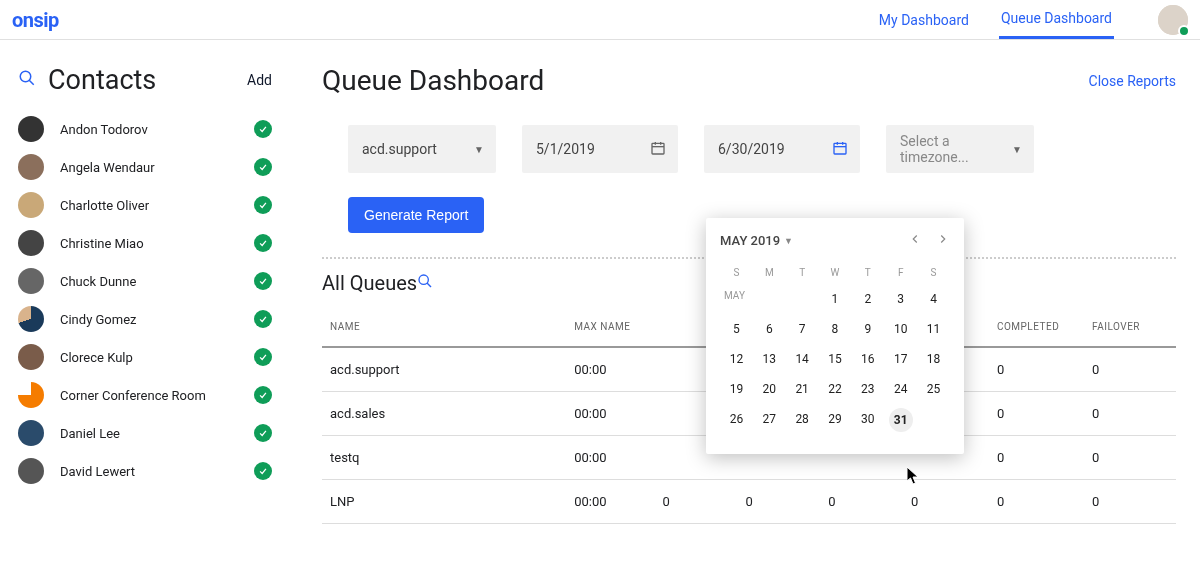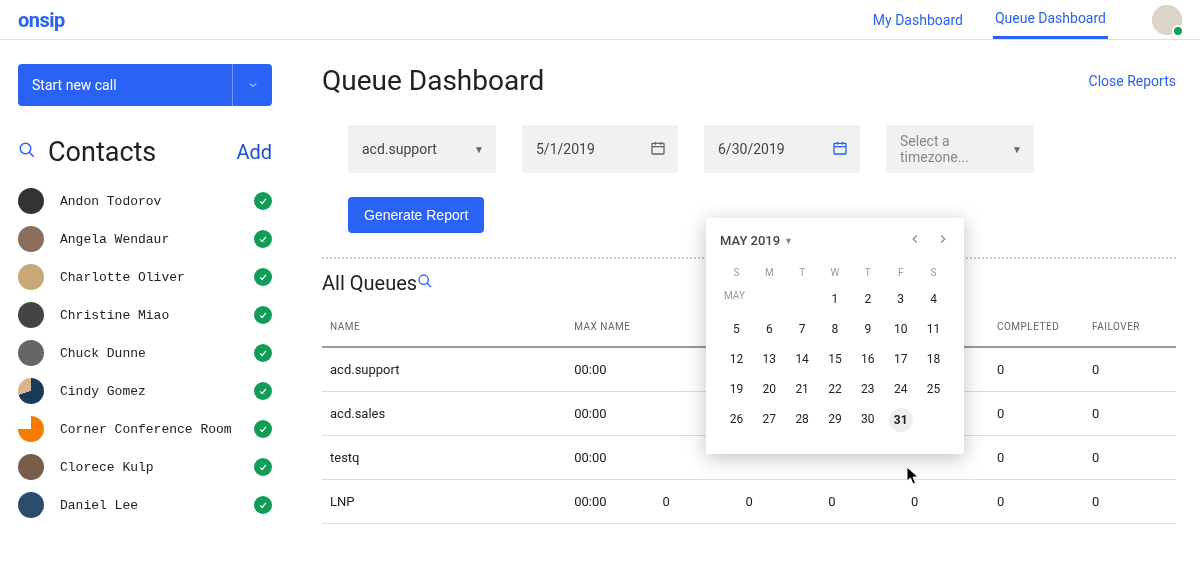--- a/index.html
+++ b/index.html
@@ -1,44 +1,44 @@
 <!DOCTYPE html>
 <html><head>
 <meta charset="utf-8">
 <style>
 * { box-sizing: border-box; margin: 0; padding: 0; }
 body { font-family: -apple-system, BlinkMacSystemFont, "Segoe UI", Roboto, Arial, sans-serif; color: #202124; background: #fff; width: 1200px; height: 577px; overflow: hidden; }
 
 
-.topbar { height: 40px; display: flex; align-items: center; padding: 0 18px; border-bottom: 1px solid #e0e0e0; }
+.topbar { height: 40px; display: flex; align-items: center; padding: 0 12px; border-bottom: 1px solid #e0e0e0; }
 .logo { font-weight: 700; font-size: 20px; color: #2a62f5; letter-spacing: -0.5px; }
 .topnav { margin-left: auto; display: flex; align-items: center; gap: 28px; }
 .topnav a { color: #2a62f5; font-size: 14px; text-decoration: none; padding: 10px 2px; }
 .topnav a.active { border-bottom: 3px solid #2a62f5; }
 .avatar-wrap { position: relative; width: 30px; height: 30px; border-radius: 50%; background: #dcd3c9; overflow: visible; margin-left: 16px; }
 .avatar-wrap .dot { position: absolute; bottom: -2px; right: -2px; width: 12px; height: 12px; background: #0f9d58; border: 2px solid #fff; border-radius: 50%; }
 
 
 .container { display: flex; height: calc(100% - 40px); }
 .sidebar { width: 290px; padding: 24px 18px 0 18px; }
 .main { flex: 1; padding: 24px 24px 0 32px; overflow: hidden; }
 
 
 .call-btn { display: flex; height: 42px; border-radius: 4px; overflow: hidden; margin-bottom: 30px; }
 .call-btn .label { flex: 1; background: #2a62f5; color: #fff; font-size: 14px; display: flex; align-items: center; padding-left: 14px; }
 .call-btn .chev { width: 40px; background: #2a62f5; border-left: 1px solid rgba(255,255,255,.35); display: flex; align-items: center; justify-content: center; color: #fff; }
 
 .contacts-head { display: flex; align-items: center; margin-bottom: 14px; }
 .contacts-head .sicon { color: #2a62f5; margin-right: 12px; }
 .contacts-head h2 { font-size: 27px; font-weight: 400; color: #202124; }
-.contacts-head .add { margin-left: auto; color: #1d4ed8; font-size: 20px; text-decoration: none; }
+.contacts-head .add { margin-left: auto; color: #0f172a; font-size: 14px; text-decoration: none; }
 
 .contact { display: flex; align-items: center; height: 38px; }
 .contact .av { width: 26px; height: 26px; border-radius: 50%; background: #888; margin-right: 16px; flex-shrink: 0; }
-.contact .nm { font-size: 13px; color: #202124; font-family: Liberation Mono, monospace; }
+.contact .nm { font-size: 13px; color: #202124; }
 .contact .st { margin-left: auto; width: 18px; height: 18px; border-radius: 50%; background: #0f9d58; display: flex; align-items: center; justify-content: center; }
 .contact .st svg { width: 10px; height: 10px; }
 
 
 .page-head { display: flex; align-items: center; margin-bottom: 28px; }
 .page-head h1 { font-size: 28px; font-weight: 400; }
 .page-head .close { margin-left: auto; color: #2a62f5; font-size: 14px; text-decoration: none; }
 
 .filters { display: flex; gap: 26px; margin-left: 26px; margin-bottom: 24px; }
 .sel { height: 48px; background: #f1f1f1; border-radius: 2px; display: flex; align-items: center; padding: 0 12px 0 14px; font-size: 14px; color: #444; position: relative; }
@@ -98,28 +98,20 @@
     <div class="avatar-wrap">
       <div class="av-img"></div>
       <div class="dot"></div>
     </div>
   </div>
 </div>
 
 <div class="container">
 
   <div class="sidebar">
-    <div class="call-btn">
-      <div class="label">Start new call</div>
-      <div class="chev">
-        <svg width="12" height="12" viewBox="0 0 24 24" fill="none" stroke="white" stroke-width="2">
-            <polyline points="6 9 12 15 18 9"></polyline>
-          </svg>
-      </div>
-    </div>
 
     <div class="contacts-head">
       <span class="sicon">
         <svg width="18" height="18" viewBox="0 0 24 24" fill="none" stroke="#2a62f5" stroke-width="2">
             <circle cx="10" cy="10" r="7"></circle>
             <line x1="21" y1="21" x2="15" y2="15"></line>
           </svg>
       </span>
       <h2>Contacts</h2>
       <a href="#" class="add">Add</a>
@@ -174,40 +166,49 @@
         <div class="contact">
     <div class="av c5"></div>
     <div class="nm">Cindy Gomez</div>
     <div class="st">
       <svg viewBox="0 0 24 24" fill="none" stroke="white" stroke-width="3">
               <polyline points="5 13 10 18 19 7"></polyline>
             </svg>
     </div>
         </div>
         <div class="contact">
+    <div class="av c6"></div>
+    <div class="nm">Clorece Kulp</div>
+    <div class="st">
+      <svg viewBox="0 0 24 24" fill="none" stroke="white" stroke-width="3">
+              <polyline points="5 13 10 18 19 7"></polyline>
+            </svg>
+    </div>
+        </div>
+        <div class="contact">
     <div class="av c7"></div>
     <div class="nm">Corner Conference Room</div>
     <div class="st">
       <svg viewBox="0 0 24 24" fill="none" stroke="white" stroke-width="3">
               <polyline points="5 13 10 18 19 7"></polyline>
             </svg>
     </div>
         </div>
         <div class="contact">
-    <div class="av c6"></div>
-    <div class="nm">Clorece Kulp</div>
-    <div class="st">
-      <svg viewBox="0 0 24 24" fill="none" stroke="white" stroke-width="3">
-              <polyline points="5 13 10 18 19 7"></polyline>
-            </svg>
-    </div>
-        </div>
-        <div class="contact">
     <div class="av c8"></div>
     <div class="nm">Daniel Lee</div>
+    <div class="st">
+      <svg viewBox="0 0 24 24" fill="none" stroke="white" stroke-width="3">
+              <polyline points="5 13 10 18 19 7"></polyline>
+            </svg>
+    </div>
+        </div>
+        <div class="contact">
+    <div class="av c9"></div>
+    <div class="nm">David Lewert</div>
     <div class="st">
       <svg viewBox="0 0 24 24" fill="none" stroke="white" stroke-width="3">
               <polyline points="5 13 10 18 19 7"></polyline>
             </svg>
     </div>
         </div>
       </div>
   </div>
 
   <div class="main">

